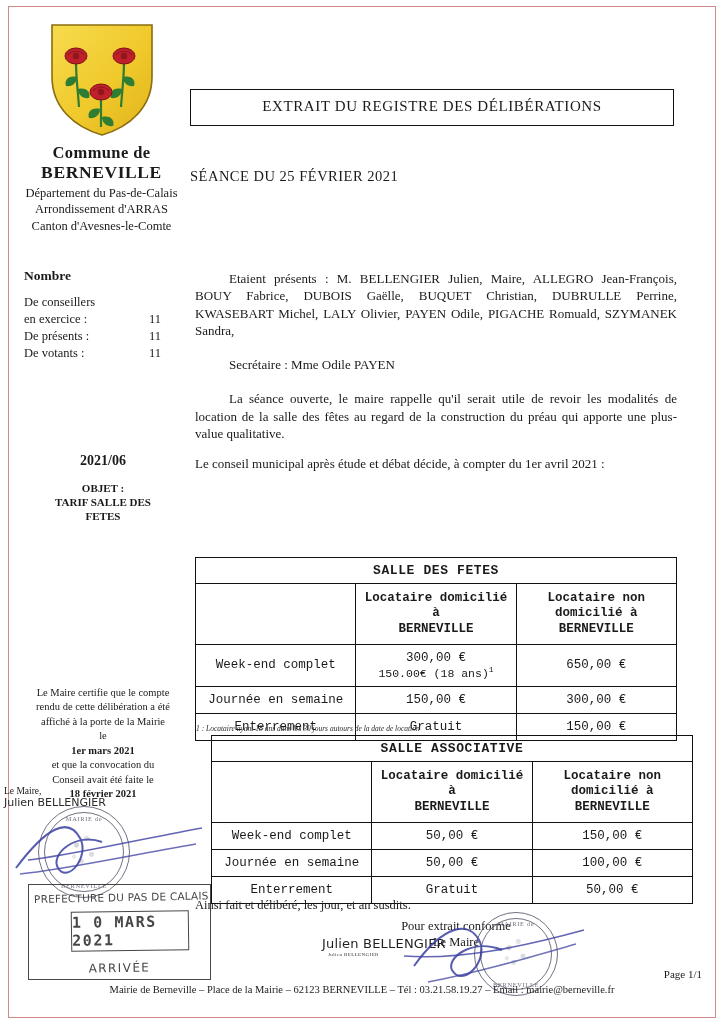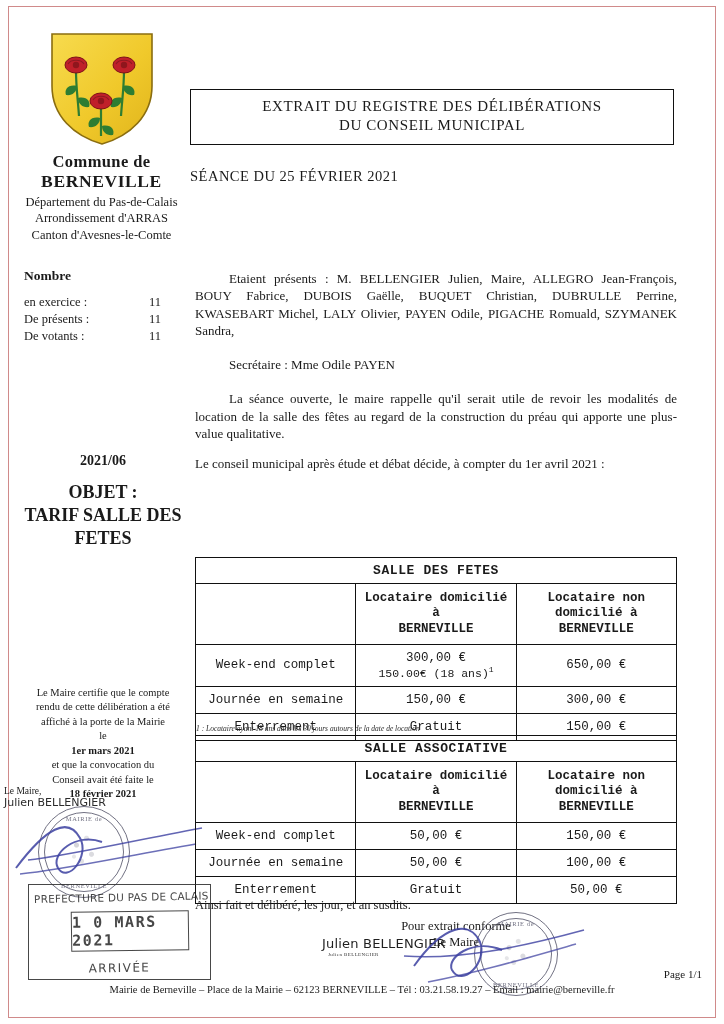--- a/index.html
+++ b/index.html
@@ -26,21 +26,21 @@
     height: 1012px;
     border: 1px solid #d08a8a;
     box-sizing: border-box;
     pointer-events: none;
   }
 
   
   .left-col {
     position: absolute;
     left: 14px;
-    top: 30px;
+    top: 21px;
     width: 175px;
   }
   .crest-wrap {
     display: flex;
     justify-content: center;
     margin-bottom: 4px;
   }
   .commune-name {
     text-align: center;
     font-weight: bold;
@@ -89,21 +89,21 @@
     font-weight: bold;
     font-size: 14px;
   }
   .objet-block {
     position: absolute;
     left: 14px;
     top: 481px;
     width: 178px;
     text-align: center;
     font-weight: bold;
-    font-size: 18px;
+    font-size: 11px;
     line-height: 1.28;
   }
 
   .certify-block {
     position: absolute;
     left: 14px;
     top: 686px;
     width: 178px;
     text-align: center;
     font-size: 10.5px;
@@ -231,21 +231,21 @@
     font-weight: bold;
     font-size: 12.5px;
     line-height: 1.22;
     padding: 7px 4px;
   }
   .tarif-table .row-label { font-size: 12.5px; }
   .tarif-table .price-sub { font-size: 11.5px; }
   sup { font-size: 8px; vertical-align: super; }
 
   .table1 { left: 195px; top: 557px; }
-  .table2 { left: 195px; top: 735px; }
+  .table2 { left: 211px; top: 735px; }
 
   .footnote {
     position: absolute;
     left: 196px;
     top: 724px;
     width: 480px;
     font-size: 7.5px;
     font-style: italic;
     color: #2a2a2a;
   }
@@ -404,20 +404,21 @@
     </div>
     <div class="commune-sub">
       <div>Département du Pas-de-Calais</div>
       <div>Arrondissement d'ARRAS</div>
       <div>Canton d'Avesnes-le-Comte</div>
     </div>
   </div>
 
   <div class="nombre-block">
     <div class="nombre-title">Nombre</div>
+    <div class="nombre-lead">De conseillers</div>
     <div class="nombre-row">
       <span class="nombre-label">en exercice :</span>
       <span class="nombre-val">11</span>
     </div>
     <div class="nombre-row">
       <span class="nombre-label">De présents :</span>
       <span class="nombre-val">11</span>
     </div>
     <div class="nombre-row">
       <span class="nombre-label">De votants  :</span>
@@ -455,21 +456,20 @@
     <div class="stamp-word-bottom">BERNEVILLE</div>
   </div>
   <svg class="signature-scrawl" style="left:6px; top:798px;" width="205" height="110">
     <path d="M10 70 C40 30 62 18 74 40 C84 58 62 86 52 70 C44 56 70 34 96 44" stroke="#3b3fa0" stroke-width="2" fill="none" opacity="0.85"></path>
     <path d="M22 62 C60 58 120 44 196 30" stroke="#3b3fa0" stroke-width="1.7" fill="none" opacity="0.8"></path>
     <path d="M14 76 C56 72 110 60 190 46" stroke="#3b3fa0" stroke-width="1.5" fill="none" opacity="0.75"></path>
   </svg>
 
   <div class="title-box">
     <div>EXTRAIT DU REGISTRE DES DÉLIBÉRATIONS</div>
-    <div>DU CONSEIL MUNICIPAL</div>
   </div>
   <div class="seance-line">SÉANCE DU 25 FÉVRIER 2021</div>
 
   <div class="body-col">
     <p class="indent">Etaient présents : M. BELLENGIER Julien, Maire, ALLEGRO Jean-François, BOUY Fabrice, DUBOIS Gaëlle, BUQUET Christian, DUBRULLE Perrine, KWASEBART Michel, LALY Olivier, PAYEN Odile, PIGACHE Romuald, SZYMANEK Sandra,</p>
     <p class="indent gap-md">Secrétaire : Mme Odile PAYEN</p>
     <p class="indent gap-md">La séance ouverte, le maire rappelle qu'il serait utile de revoir les modalités de location de la salle des fêtes au regard de la construction du préau qui apporte une plus-value qualitative.</p>
     <p class="gap-sm">Le conseil municipal après étude et débat décide, à compter du 1er avril 2021 :</p>
   </div>
 

